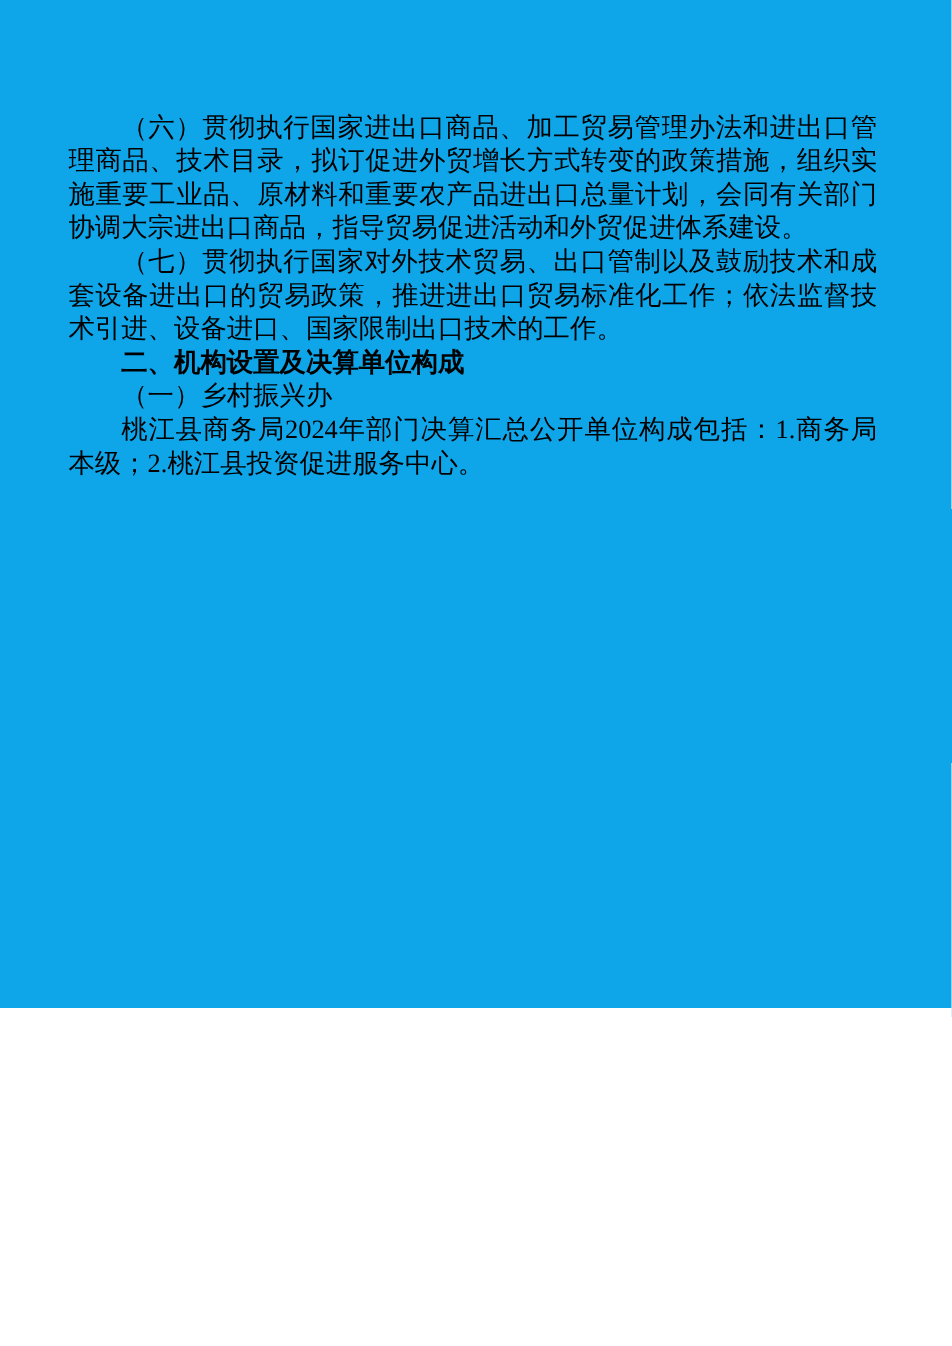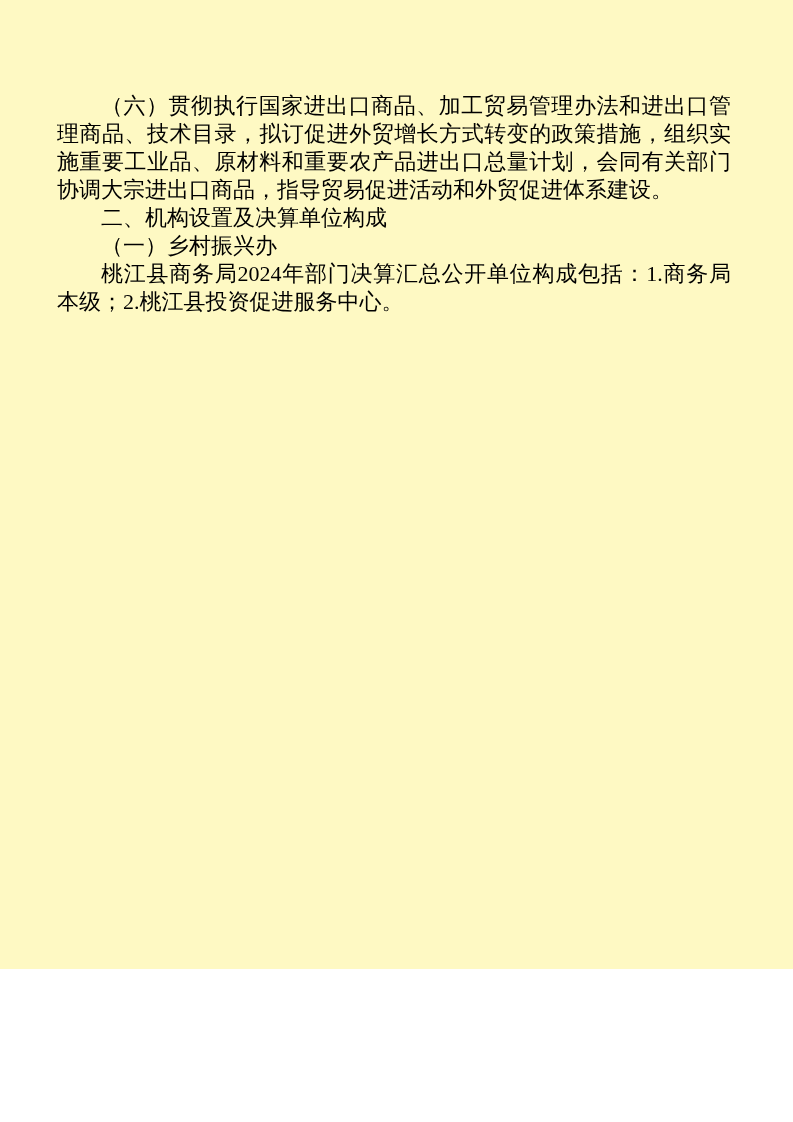--- a/index.html
+++ b/index.html
@@ -9,45 +9,46 @@
   }
   body {
     width: 793px;
     height: 1122px;
     overflow: hidden;
     position: relative;
   }
   .page {
     box-sizing: border-box;
     width: 793px;
-    height: 969px;
-    background: #fef9c3;
+    height: 840px;
+    background: #0ea5e9;
     padding: 92px 62px 0 57px;
   }
   .doc-body {
     font-family: "Liberation Serif", "DejaVu Serif", serif;
     font-size: 22px;
     line-height: 28px;
     color: #000000;
     text-align: justify;
   }
   .doc-body p {
     margin: 0;
     padding: 0;
     text-indent: 2em;
     word-break: break-all;
   }
   .doc-body p.heading {
     font-family: "Liberation Sans", "DejaVu Sans", sans-serif;
-    font-weight: normal;
+    font-weight: bold;
   }
 </style>
 </head>
 <body>
 
 <div class="page">
   <div class="doc-body">
     <p>（六）贯彻执行国家进出口商品、加工贸易管理办法和进出口管理商品、技术目录，拟订促进外贸增长方式转变的政策措施，组织实施重要工业品、原材料和重要农产品进出口总量计划，会同有关部门协调大宗进出口商品，指导贸易促进活动和外贸促进体系建设。</p>
+    <p>（七）贯彻执行国家对外技术贸易、出口管制以及鼓励技术和成套设备进出口的贸易政策，推进进出口贸易标准化工作；依法监督技术引进、设备进口、国家限制出口技术的工作。</p>
     <p class="heading">二、机构设置及决算单位构成</p>
     <p>（一）乡村振兴办</p>
     <p>桃江县商务局2024年部门决算汇总公开单位构成包括：1.商务局本级；2.桃江县投资促进服务中心。</p>
   </div>
 </div>
 
 </body></html>

